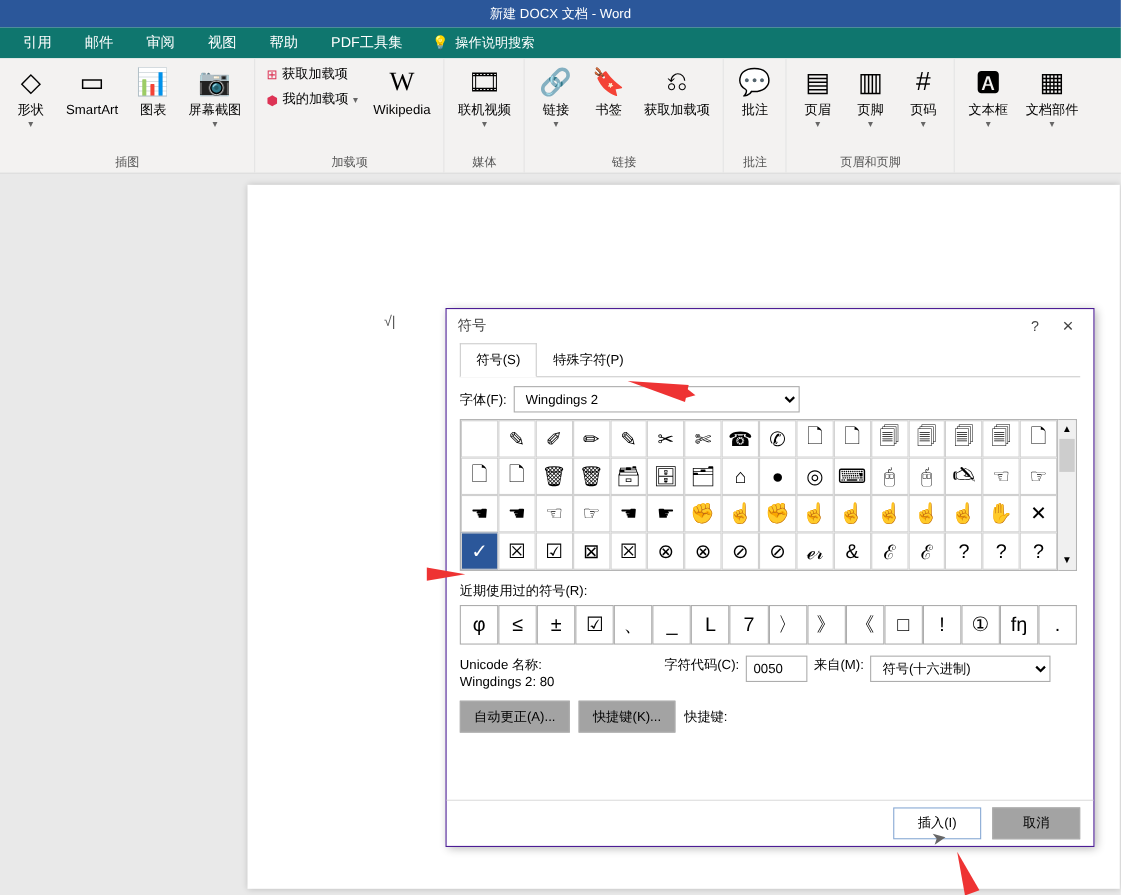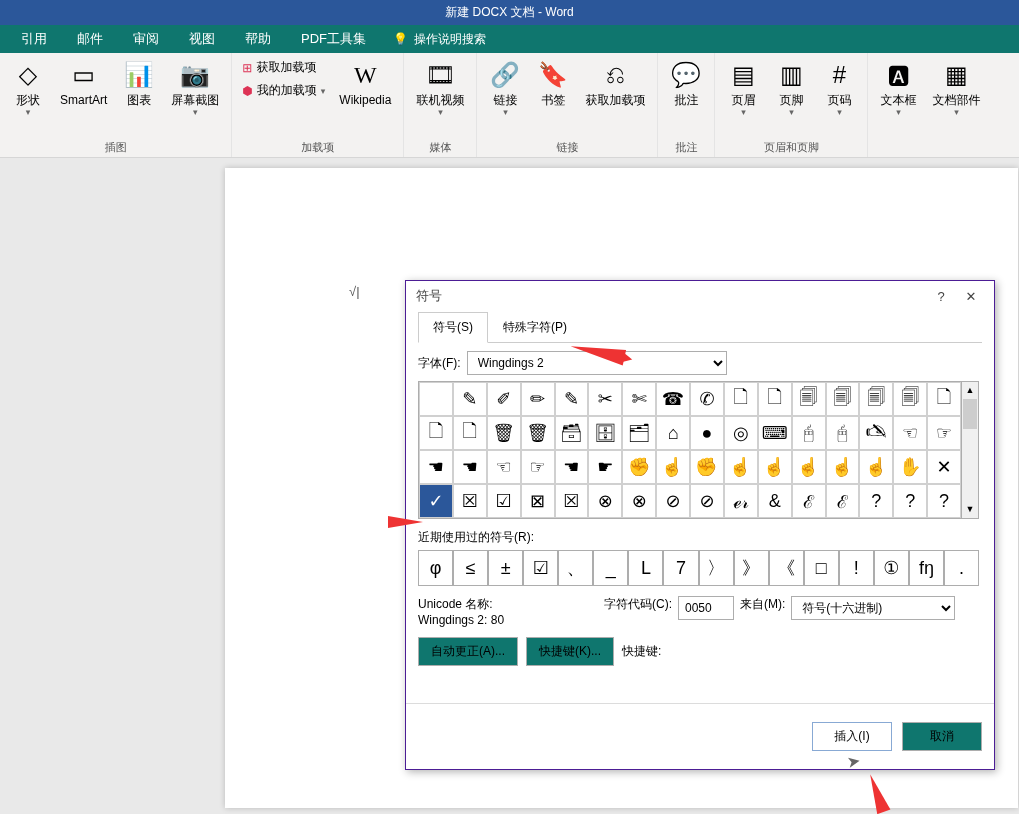--- a/index.html
+++ b/index.html
@@ -256,29 +256,29 @@
     gap: 6px;
     margin-top: 10px;
     font-size: 12px;
   }
   .btn-row {
     display: flex;
     gap: 8px;
     margin-top: 10px;
   }
   .btn {
-    background: #0f766e;
+    background: #a3a3a3;
     border: 1px solid #adadad;
     padding: 5px 12px;
     font-size: 12px;
     cursor: pointer;
   }
   .dlg-footer {
     border-top: 1px solid #dcdcdc;
-    padding: 18px 12px;
+    padding: 6px 12px;
     display: flex;
     justify-content: flex-end;
     gap: 10px;
   }
   .dlg-footer .btn {
     min-width: 80px;
     text-align: center;
   }
   .dlg-footer .btn.primary {
     background: #fff;

